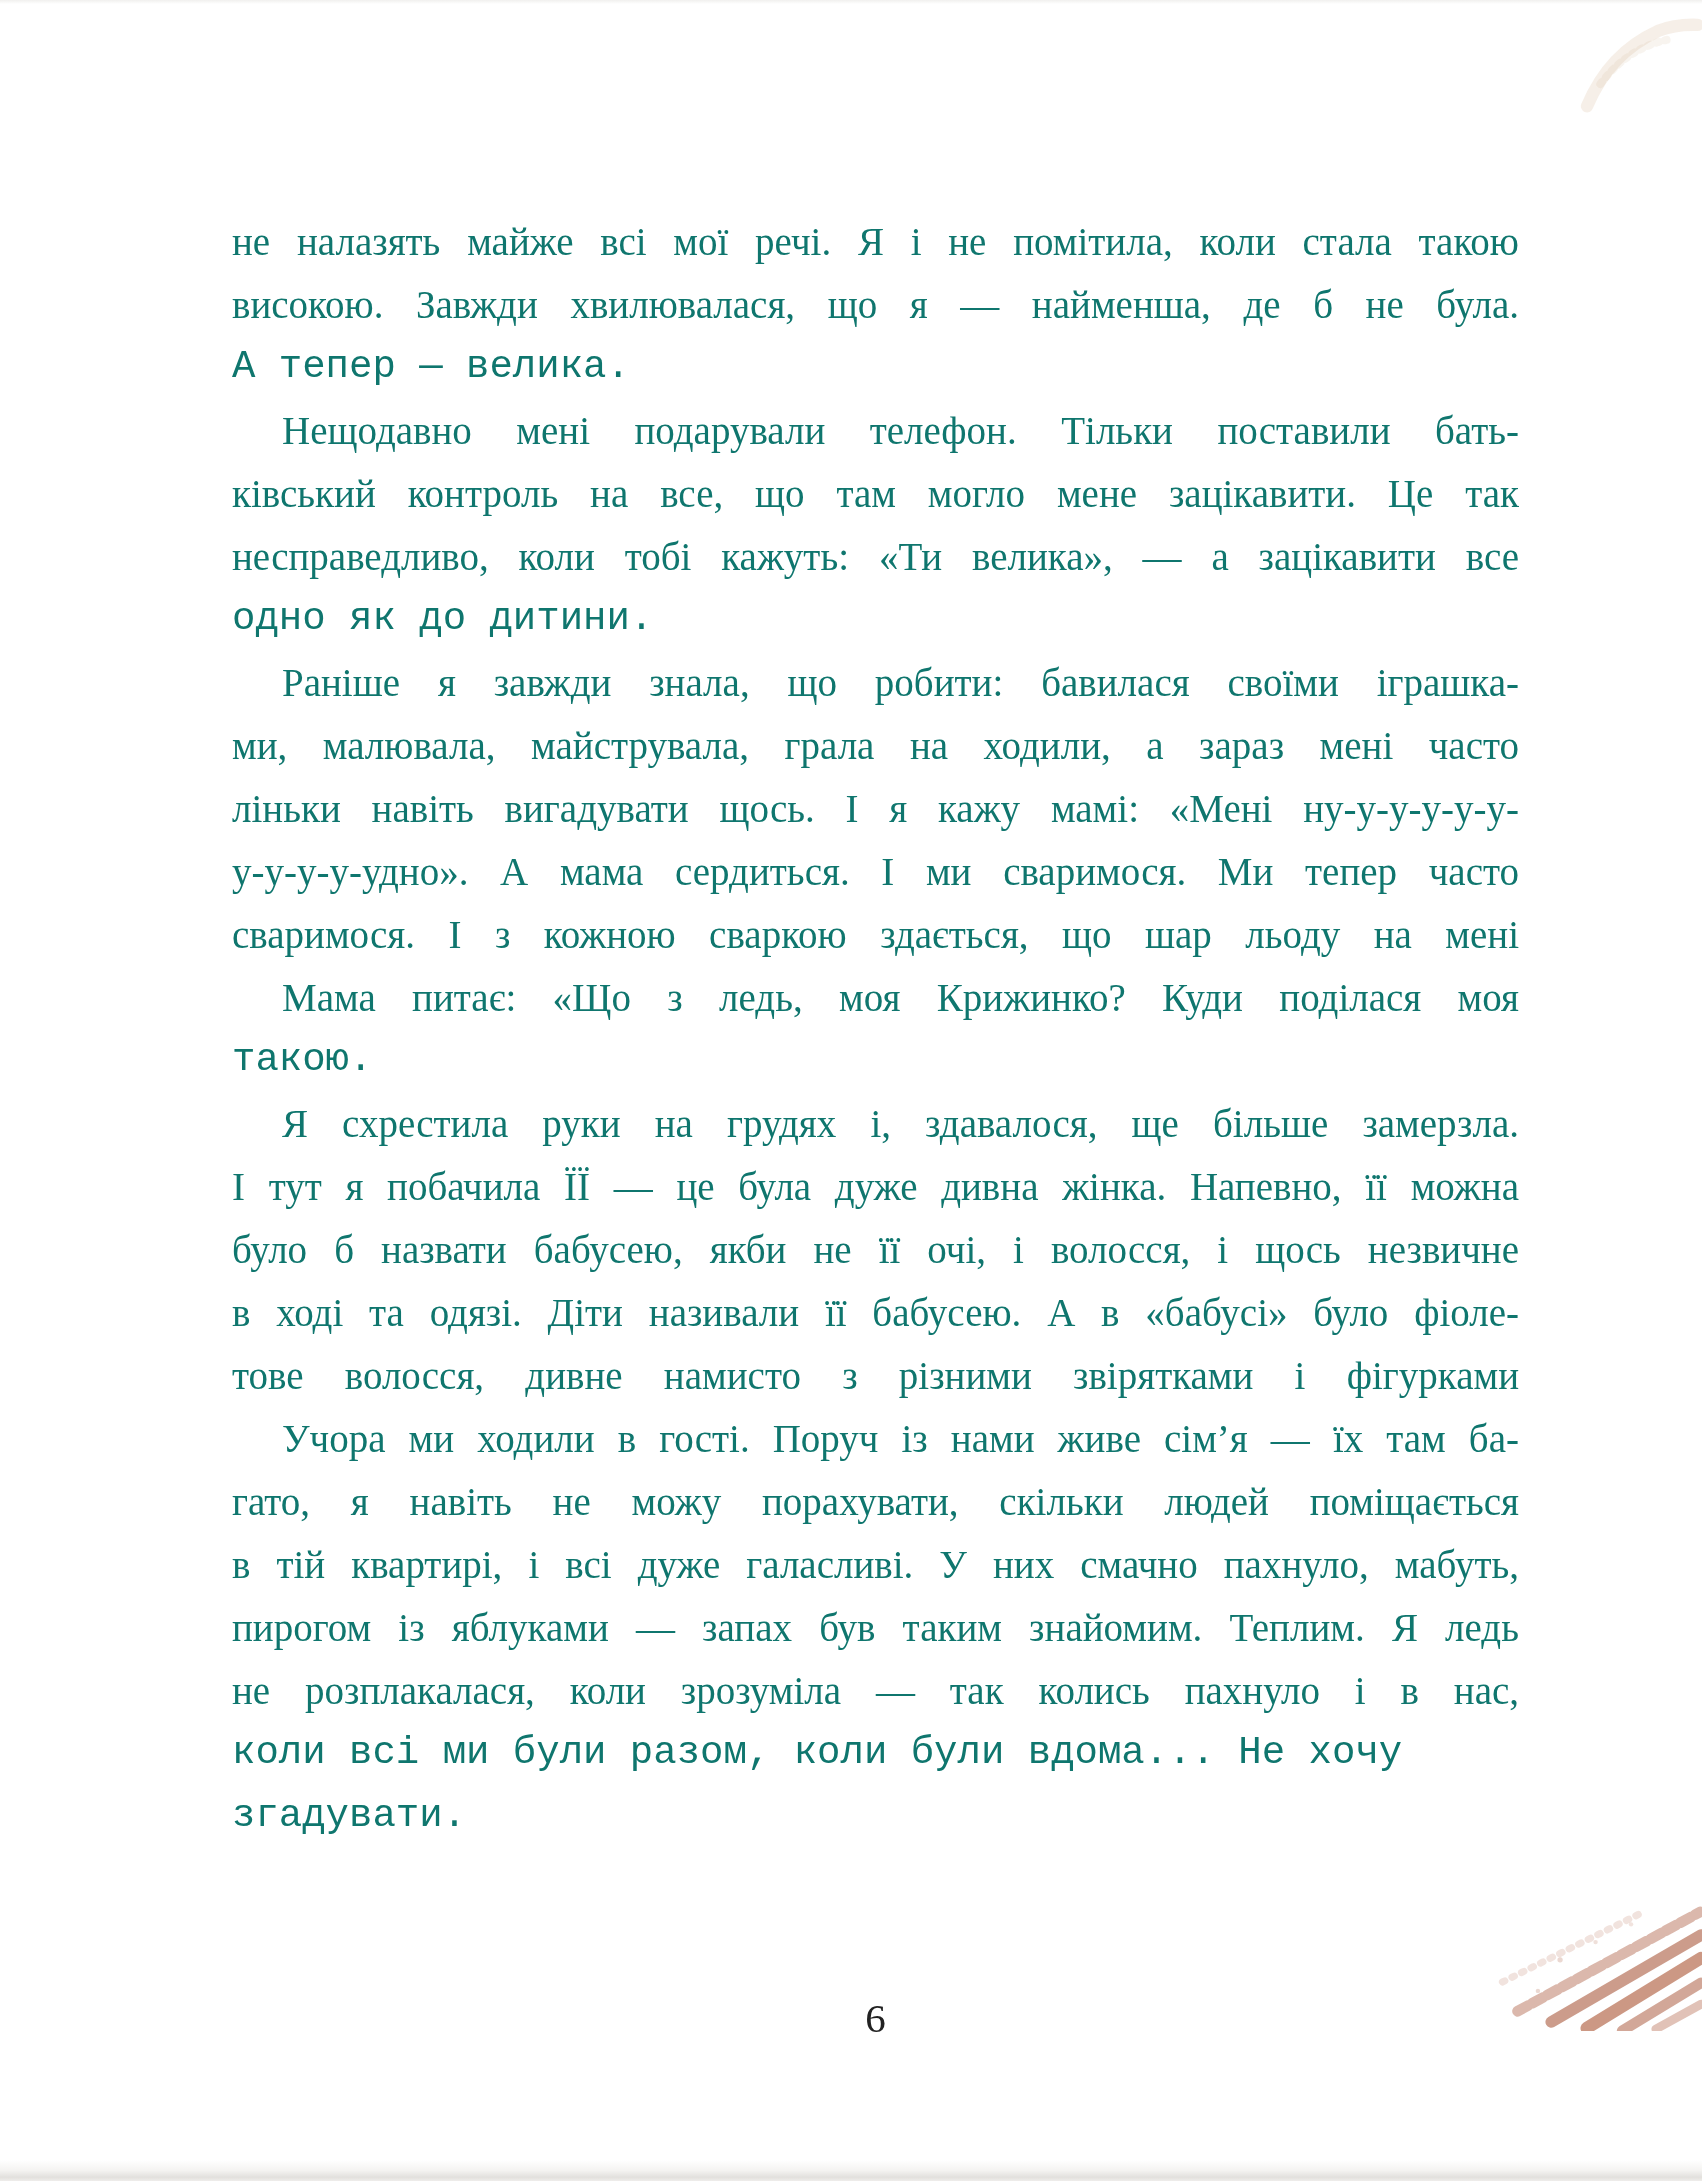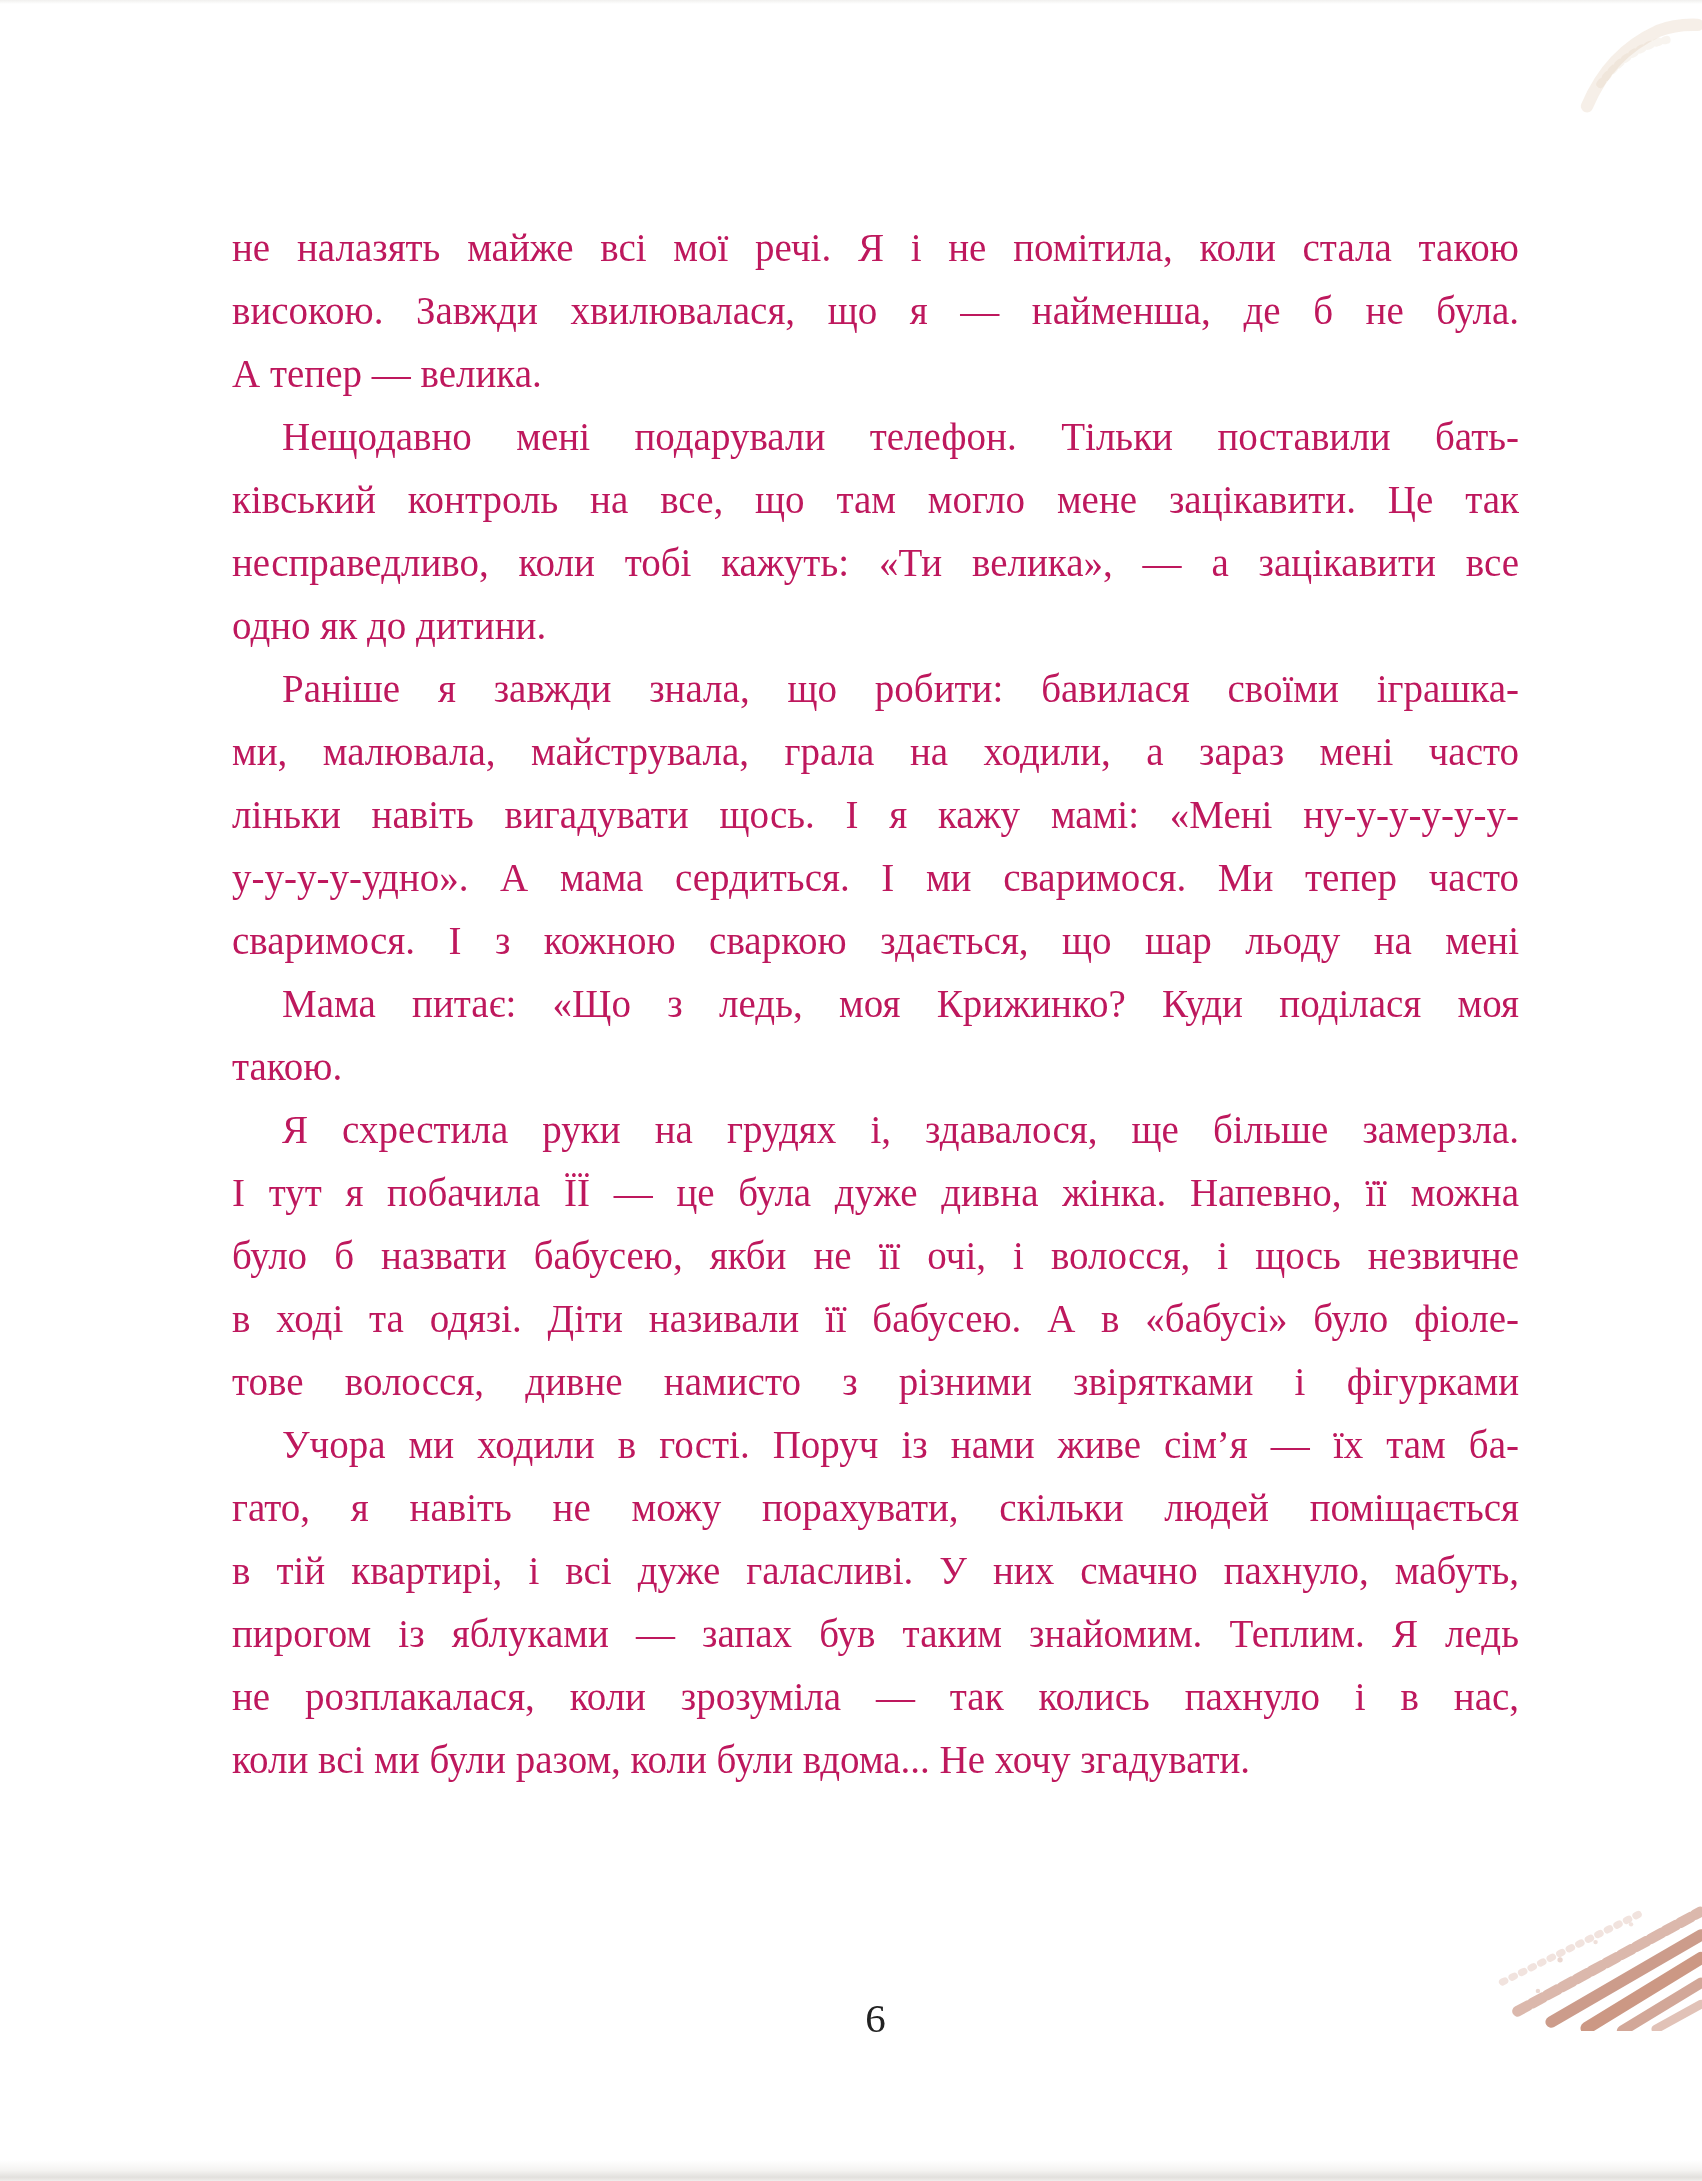--- a/index.html
+++ b/index.html
@@ -9,28 +9,28 @@
     background:#ffffff;
     overflow:hidden;
     font-family:"Liberation Serif","DejaVu Serif",serif;
   }
   .top-edge{
     position:absolute;top:0;left:0;width:100%;height:4.4px;
     background:linear-gradient(to bottom,#f1f0ee,#ffffff);
   }
   .text-block{
     position:absolute;
-    left:232px;top:216px;width:1287px;
+    left:232px;top:210px;width:1287px;
     font-size:39px;line-height:63px;
-    color:#be185d;
+    color:#0f766e;
   }
   .text-block p{margin:0;padding:0;}
   .line{display:block;}
   .j{text-align:justify;text-align-last:justify;}
-  .l{text-align:left;}
+  .l{text-align:left;font-family:Liberation Mono, monospace;}
   .ind{text-indent:50px;}
   .page-number{
     position:absolute;
     left:232px;top:1993px;width:1287px;
     text-align:center;
     font-size:41px;line-height:50px;
     color:#222222;
   }
   .deco-top-right{
     position:absolute;top:0;right:0;width:168px;height:124px;

